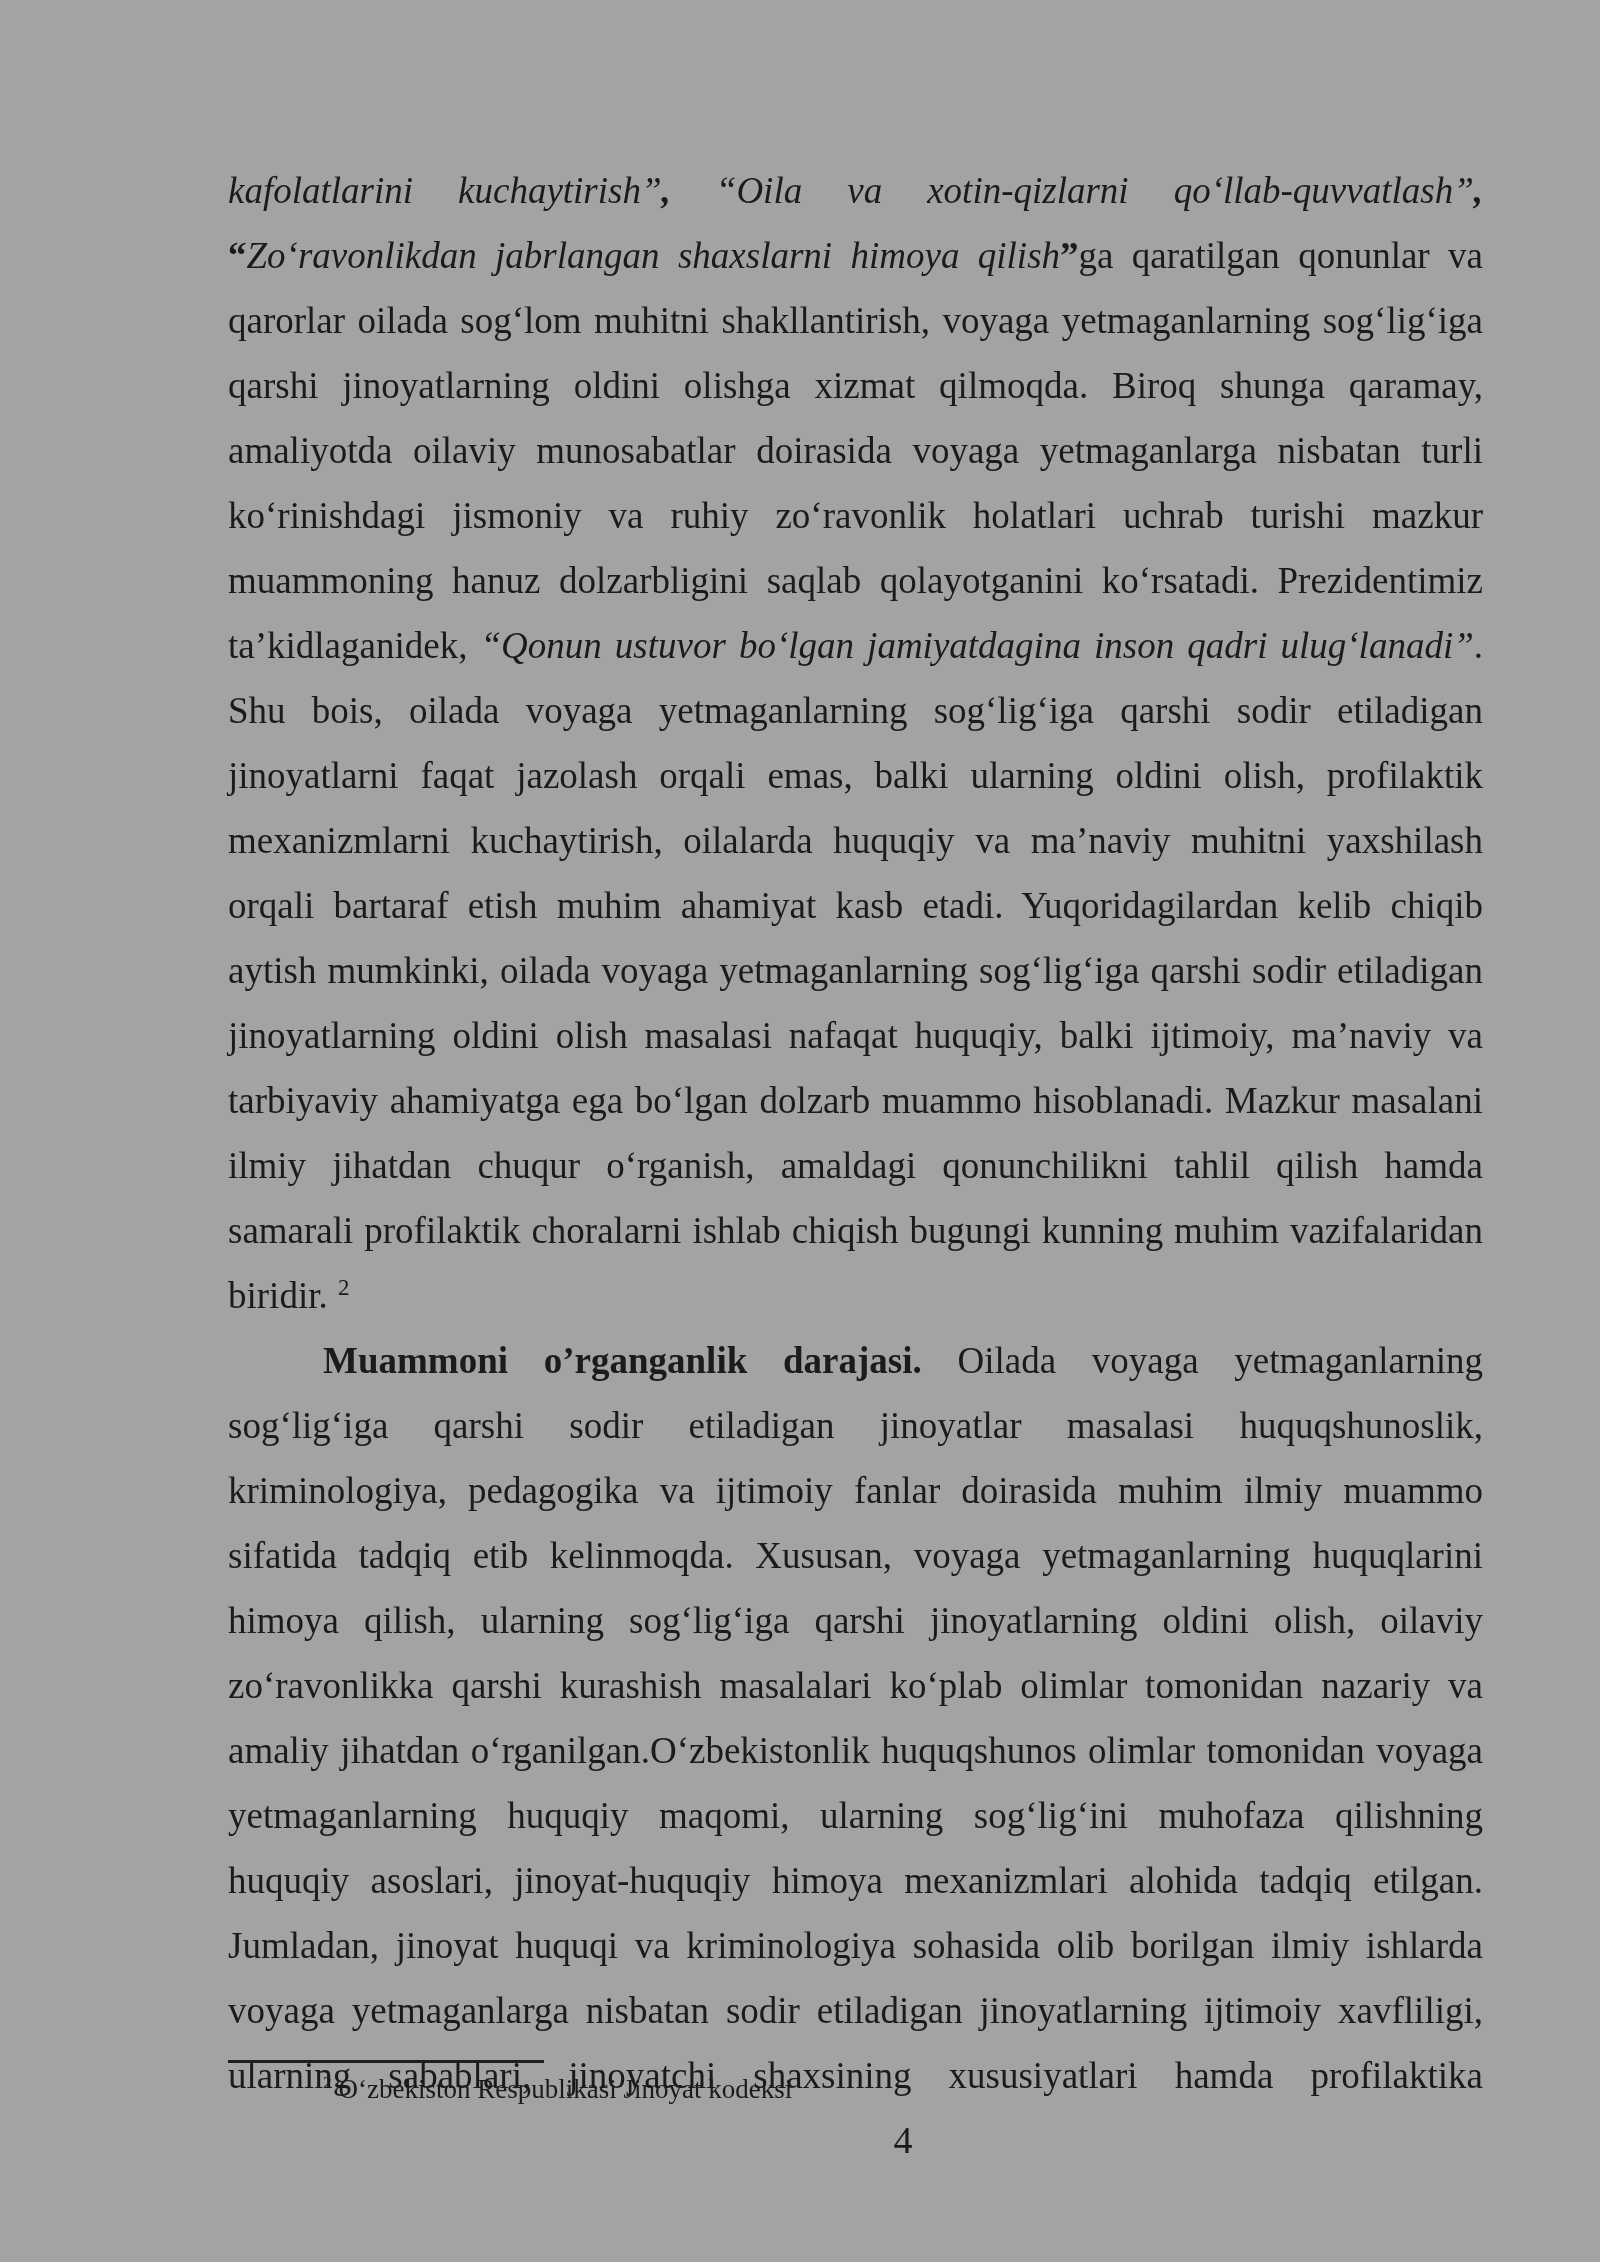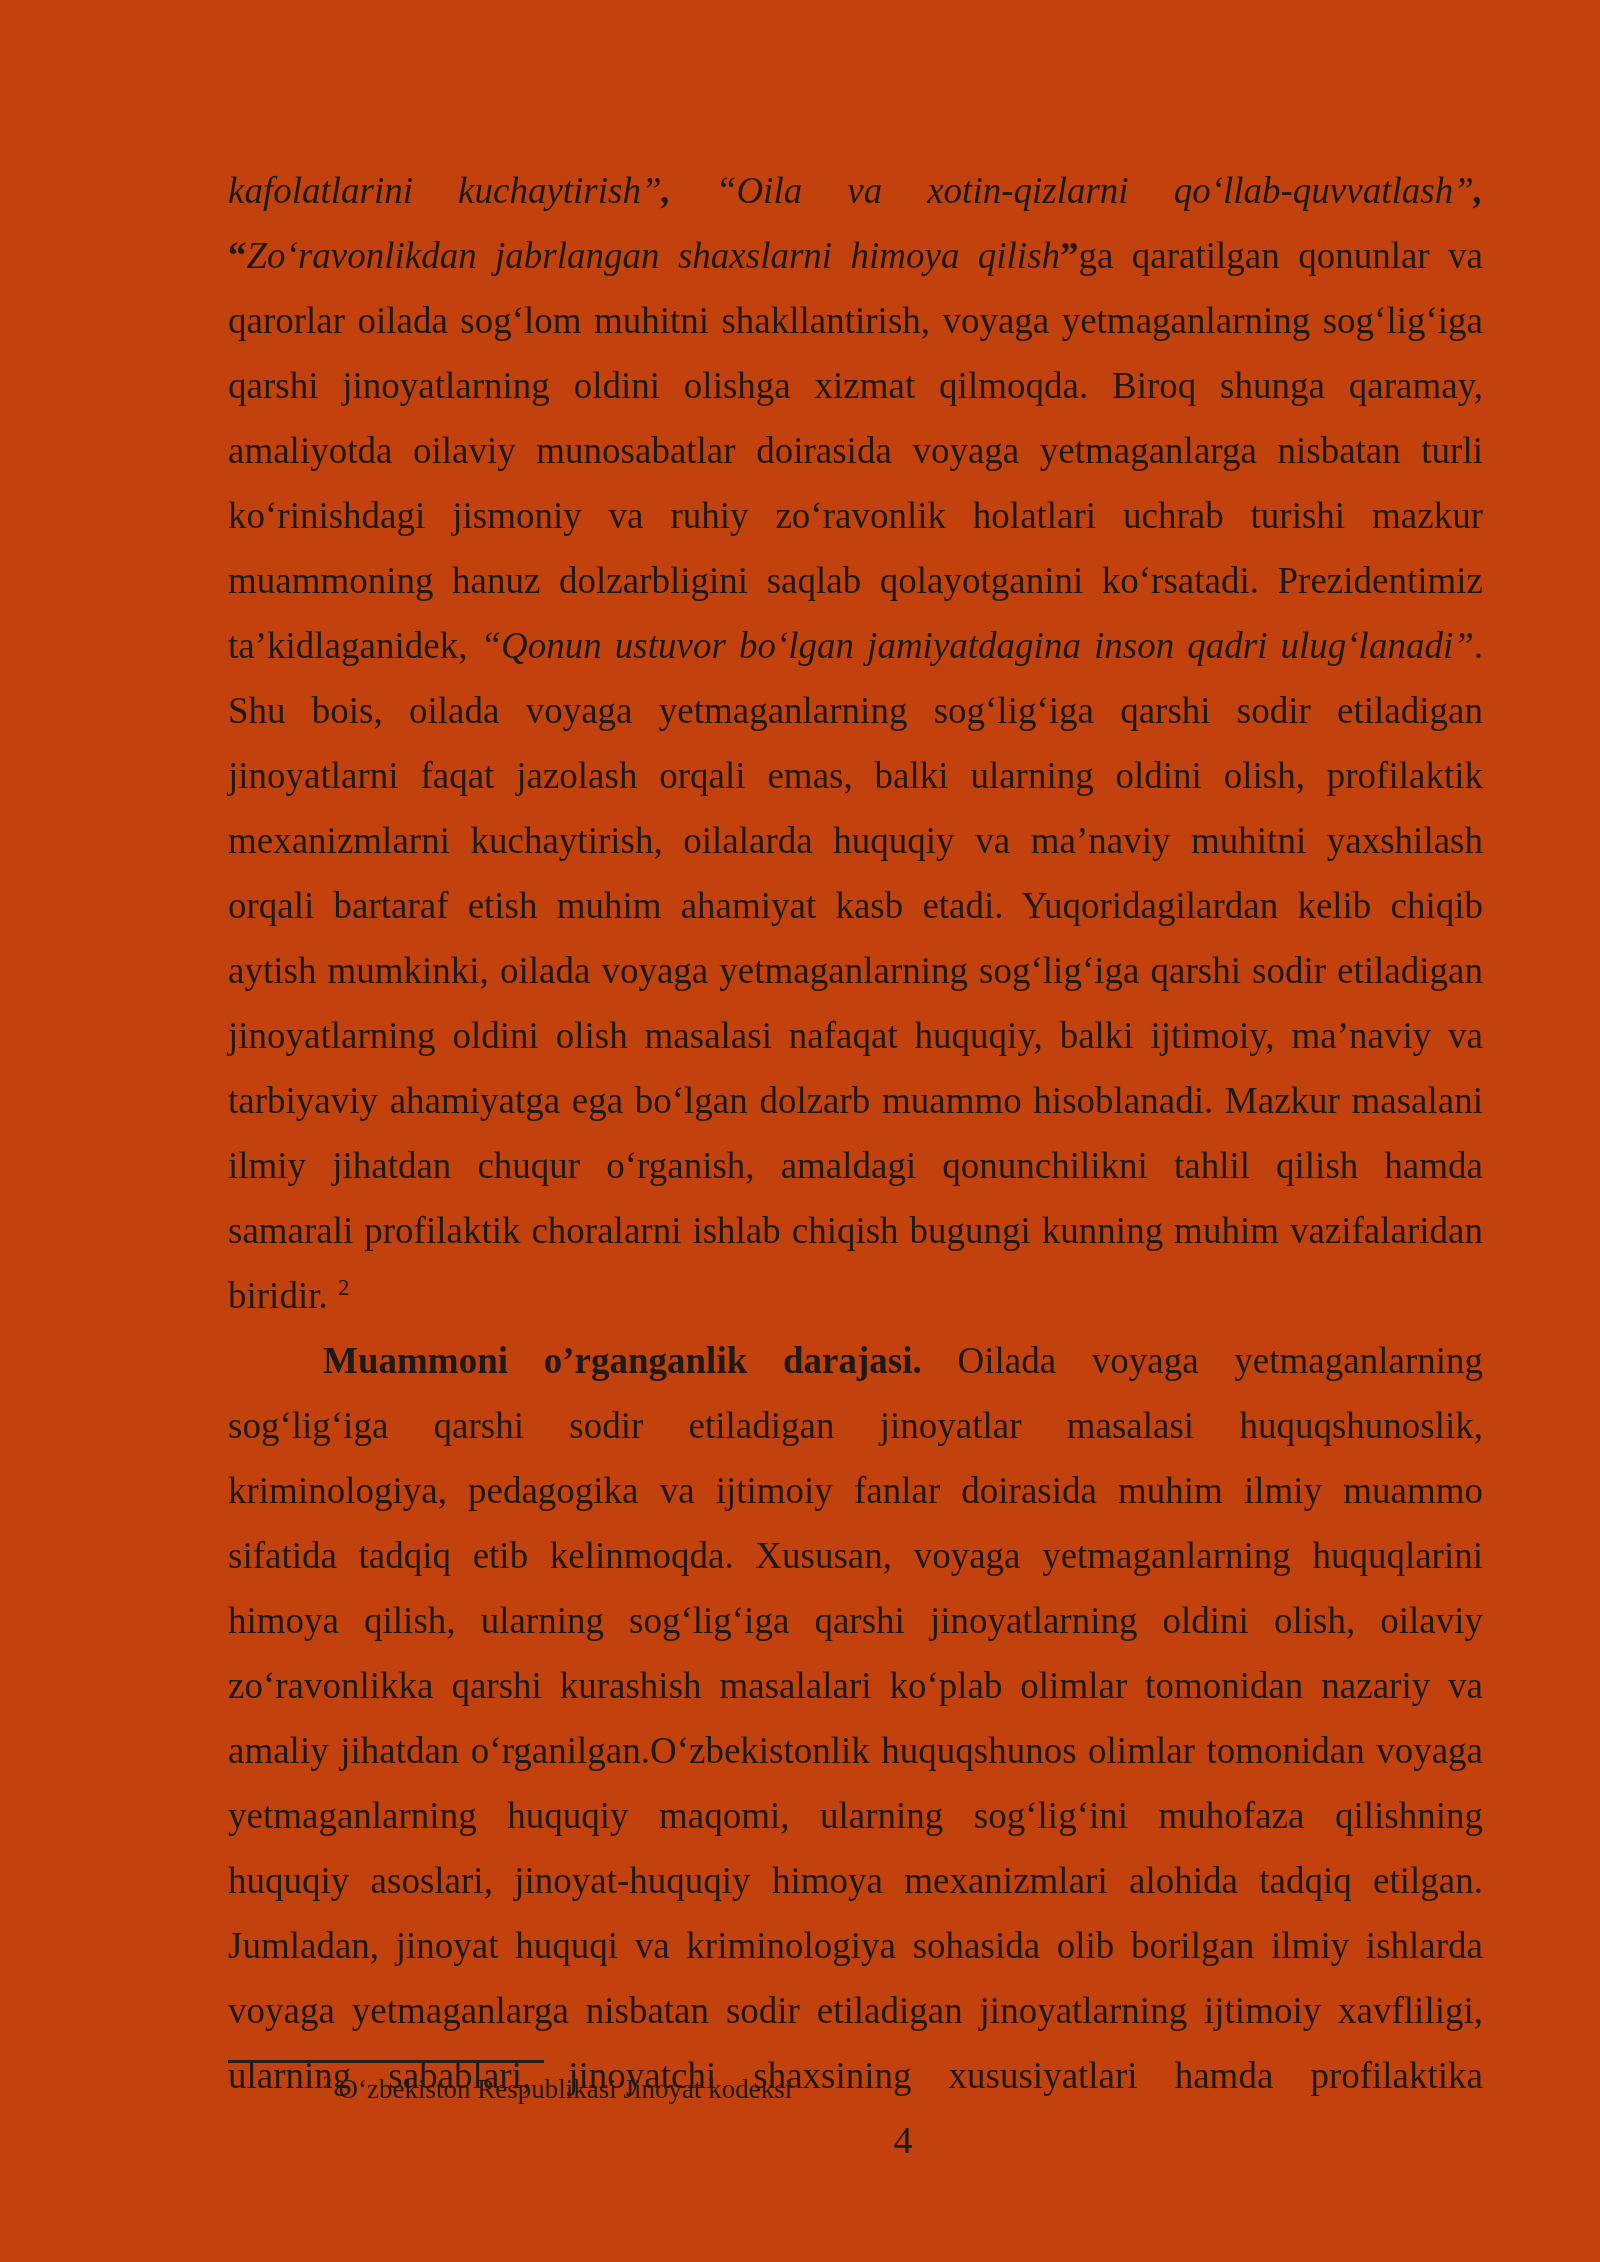--- a/index.html
+++ b/index.html
@@ -4,21 +4,21 @@
 <style>
   html, body {
     margin: 0;
     padding: 0;
     background: #ffffff;
   }
   .page {
     position: relative;
     width: 1600px;
     height: 2262px;
-    background: #c2410c;
+    background: #a3a3a3;
     color: #1b1b1b;
     font-family: "Liberation Serif", "DejaVu Serif", serif;
     overflow: hidden;
   }
   .doc-body {
     position: absolute;
     left: 228px;
     top: 158px;
     width: 1255px;
   }

